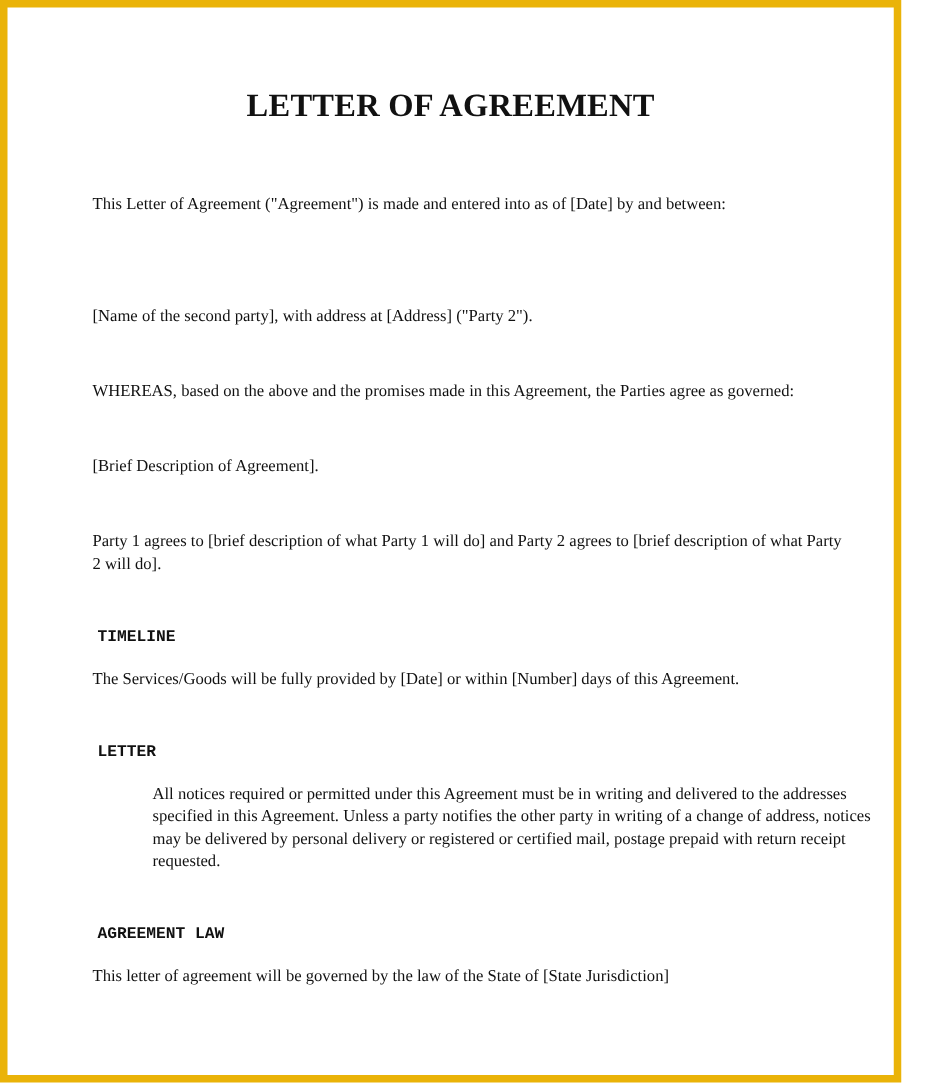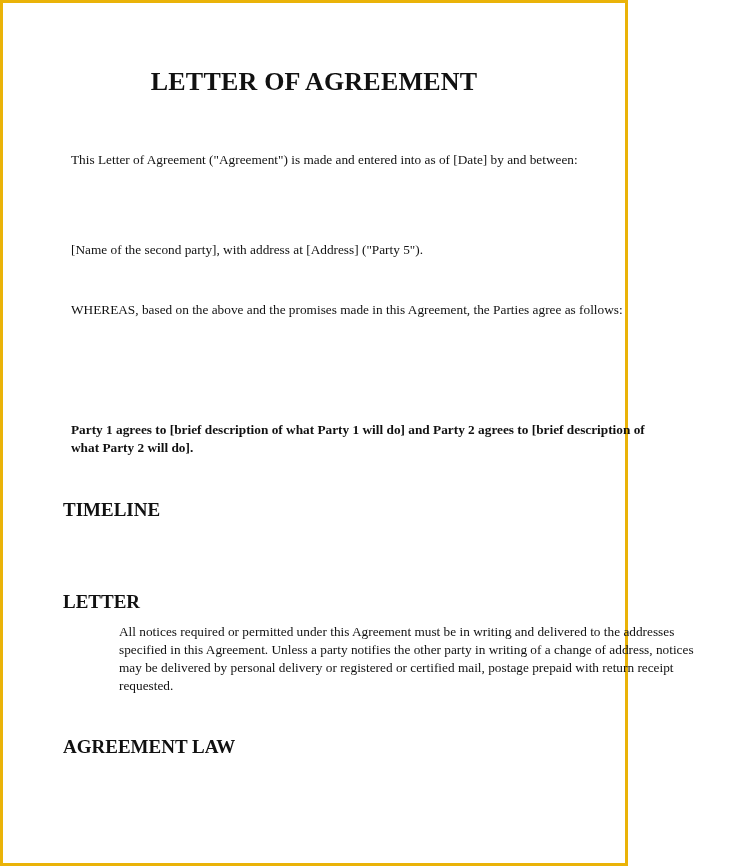--- a/index.html
+++ b/index.html
@@ -1,54 +1,57 @@
 <!DOCTYPE html>
 <html><head>
   <meta charset="utf-8">
   <style>
     html, body { margin: 0; padding: 0; background: #ffffff; }
     body { width: 740px; height: 866px; overflow: hidden; }
     .frame {
       position: relative;
       box-sizing: border-box;
-      width: 628px; height: 866px;
-      border: 3px solid #eab308;
+      width: 721px; height: 866px;
+      border: 6px solid #eab308;
       background: #ffffff;
       font-family: "Liberation Serif", "DejaVu Serif", serif;
       color: #111111;
     }
     .title {
       position: absolute; left: 0; right: 0; top: 64px;
       text-align: center;
       font-size: 26px; font-weight: bold; letter-spacing: 0.2px;
       margin: 0;
     }
     .p {
       position: absolute; left: 68px; width: 600px;
       font-size: 13.3px; line-height: 18px; margin: 0;
     }
     .h {
-      position: absolute; left: 60px;
-      font-size: 19px; font-weight: bold; margin: 0;
+      position: absolute; left: 72px;
+      font-size: 13px; font-weight: bold; margin: 0; font-family: Liberation Mono, monospace;
     }
   </style>
 </head>
 <body>
 
 <div class="frame">
   <h1 class="title">LETTER OF AGREEMENT</h1>
 
   <p class="p" style="top:148px;">This Letter of Agreement ("Agreement") is made and entered into as of [Date] by and between:</p>
 
-  <p class="p" style="top:238px;">[Name of the second party], with address at [Address] ("Party 5").</p>
+  <p class="p" style="top:238px;">[Name of the second party], with address at [Address] ("Party 2").</p>
 
-  <p class="p" style="top:298px;">WHEREAS, based on the above and the promises made in this Agreement, the Parties agree as follows:</p>
+  <p class="p" style="top:298px;">WHEREAS, based on the above and the promises made in this Agreement, the Parties agree as governed:</p>
 
+  <p class="p" style="top:358px;">[Brief Description of Agreement].</p>
 
-  <p class="p" style="top:418px;font-weight:bold;">Party 1 agrees to [brief description of what Party 1 will do] and Party 2 agrees to [brief description of what Party 2 will do].</p>
+  <p class="p" style="top:418px;">Party 1 agrees to [brief description of what Party 1 will do] and Party 2 agrees to [brief description of what Party 2 will do].</p>
 
   <h2 class="h" style="top:496px;">TIMELINE</h2>
+  <p class="p" style="top:528px;">The Services/Goods will be fully provided by [Date] or within [Number] days of this Agreement.</p>
 
   <h2 class="h" style="top:588px;">LETTER</h2>
   <p class="p" style="top:620px;margin-left:48px;">All notices required or permitted under this Agreement must be in writing and delivered to the addresses specified in this Agreement. Unless a party notifies the other party in writing of a change of address, notices may be delivered by personal delivery or registered or certified mail, postage prepaid with return receipt requested.</p>
 
   <h2 class="h" style="top:733px;">AGREEMENT LAW</h2>
+  <p class="p" style="top:766px;">This letter of agreement will be governed by the law of the State of [State Jurisdiction]</p>
 </div>
 
 </body></html>

